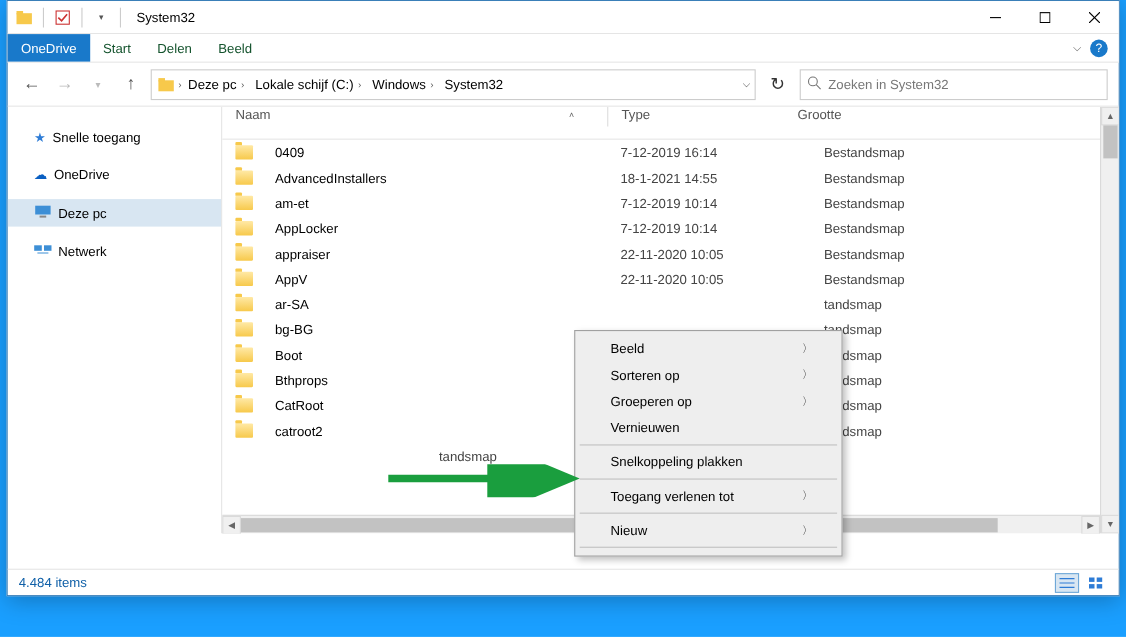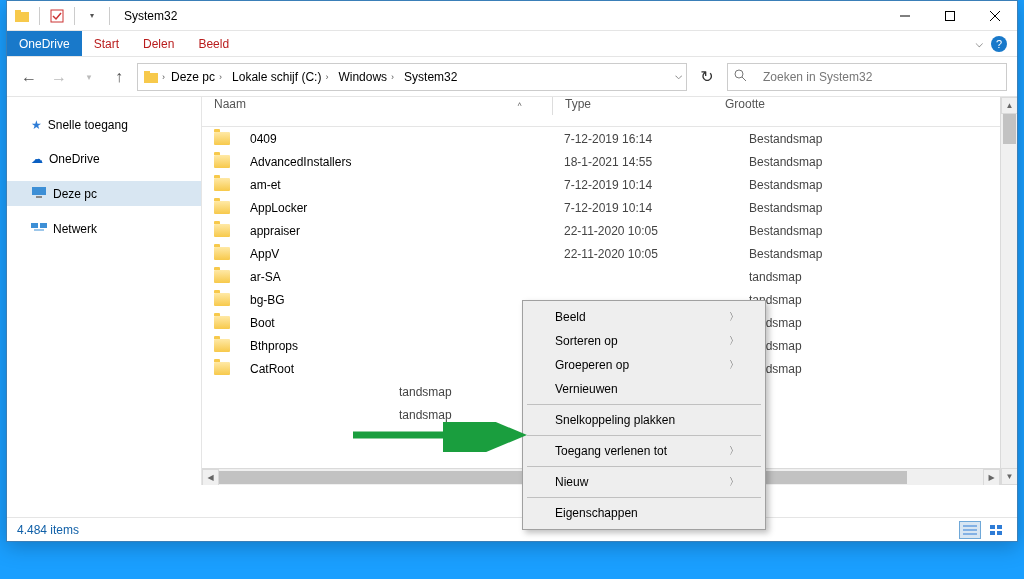--- a/index.html
+++ b/index.html
@@ -6,34 +6,34 @@
   body { background: #1a9fff; width: 1024px; height: 579px; overflow: hidden; position: relative; }
   .window { position: absolute; left: 6px; top: 0; width: 1012px; height: 542px; background: #fff; border: 1px solid #3a7fb8; box-shadow: 0 4px 20px rgba(0,0,0,0.25); display: flex; flex-direction: column; }
   .titlebar { height: 30px; display: flex; align-items: center; background: #fff; border-bottom: 1px solid #e5e5e5; }
   .titlebar-left { display: flex; align-items: center; gap: 4px; padding-left: 6px; }
   .qa-icon { width: 18px; height: 18px; display: flex; align-items: center; justify-content: center; }
   .sep { width: 1px; height: 18px; background: #ccc; margin: 0 4px; }
   .title-text { margin-left: 6px; font-size: 12px; color: #000; }
   .titlebar-right { margin-left: auto; display: flex; }
   .win-btn { width: 45px; height: 30px; display: flex; align-items: center; justify-content: center; background: transparent; border: none; }
   .ribbon { height: 26px; background: #fff; display: flex; align-items: stretch; border-bottom: 1px solid #e5e5e5; position: relative; }
-  .ribbon-tab { padding: 0 12px; font-size: 12px; display: flex; align-items: center; color: #b91c1c; }
+  .ribbon-tab { padding: 0 12px; font-size: 12px; display: flex; align-items: center; color: #14532d; }
   .ribbon-tab.file { background: #1979ca; color: #fff; }
   .ribbon-right { margin-left: auto; display: flex; align-items: center; gap: 8px; padding-right: 10px; }
   .chev { font-size: 10px; color: #666; }
   .help-circle { width: 16px; height: 16px; border-radius: 50%; background: #1979ca; color: #fff; font-size: 11px; display: flex; align-items: center; justify-content: center; }
   .navbar { height: 40px; display: flex; align-items: center; padding: 4px 10px; gap: 6px; border-bottom: 1px solid #e5e5e5; }
   .nav-arrow { width: 24px; height: 24px; display: flex; align-items: center; justify-content: center; color: #555; }
   .nav-arrow.disabled { color: #bbb; }
   .addr-box { flex: 1; height: 28px; border: 1px solid #ccc; display: flex; align-items: center; padding: 0 4px; gap: 2px; font-size: 12px; }
   .addr-seg { display: flex; align-items: center; gap: 4px; padding: 0 4px; }
   .addr-chev { color: #555; font-size: 9px; }
   .addr-right { margin-left: auto; display: flex; align-items: center; gap: 4px; }
   .refresh-outer { width: 28px; height: 28px; display: flex; align-items: center; justify-content: center; color: #333; }
-  .search-box { width: 280px; height: 28px; border: 1px solid #ccc; display: flex; align-items: center; padding: 0 6px; gap: 16px; font-size: 12px; color: #777; }
+  .search-box { width: 280px; height: 28px; border: 1px solid #ccc; display: flex; align-items: center; padding: 0 6px; gap: 6px; font-size: 12px; color: #777; }
   .body { flex: 1; display: flex; overflow: hidden; }
   .sidebar { width: 195px; border-right: 1px solid #e5e5e5; padding-top: 16px; font-size: 12px; }
   .side-item { display: flex; align-items: center; gap: 6px; padding: 5px 10px 5px 24px; }
   .side-item.selected { background: #d8e6f2; }
   .listpane { flex: 1; display: flex; flex-direction: column; position: relative; overflow: hidden; }
   .col-headers { height: 30px; display: flex; align-items: flex-start; border-bottom: 1px solid #e5e5e5; font-size: 12px; color: #555; }
   .col { padding: 0 12px; }
   .col.name { width: 350px; display: flex; align-items: center; }
   .col.date { width: 185px; }
   .col.type { width: 160px; }
@@ -288,20 +288,24 @@
           </div>
           <div class="row">
             <div class="cell name">
               <span class="folder-icon"></span>
               <span>CatRoot</span>
             </div>
             <div class="cell date"></div>
             <div class="cell type">tandsmap</div>
           </div>
           <div class="row">
+            <div class="cell name">
+              <span class="folder-icon"></span>
+              <span>catroot2</span>
+            </div>
             <div class="cell date"></div>
             <div class="cell type">tandsmap</div>
           </div>
           <div class="row">
             <div class="cell date"></div>
             <div class="cell type">tandsmap</div>
           </div>
         </div>
       <div class="hscroll">
         <div class="hs-btn">◀</div>
@@ -367,23 +371,20 @@
     <div class="ctx-item">
       <span>Toegang verlenen tot</span>
       <span class="sub">〉</span>
     </div>
     <div class="ctx-sep"></div>
     <div class="ctx-item">
       <span>Nieuw</span>
       <span class="sub">〉</span>
     </div>
     <div class="ctx-sep"></div>
-    <div class="ctx-item">
-      <span>Eigenschappen</span>
-    </div>
   </div>
 
 <div class="arrow-annot">
   <svg width="180" height="30">
       <defs>
         <marker id="ah" markerWidth="12" markerHeight="12" refX="10" refY="5" orient="auto">
           <path d="M0,0 L12,5 L0,10 Z" fill="#1a9e3e"></path>
         </marker>
       </defs>
       <line x1="5" y1="13" x2="165" y2="13" stroke="#1a9e3e" stroke-width="7" marker-end="url(#ah)"></line>

